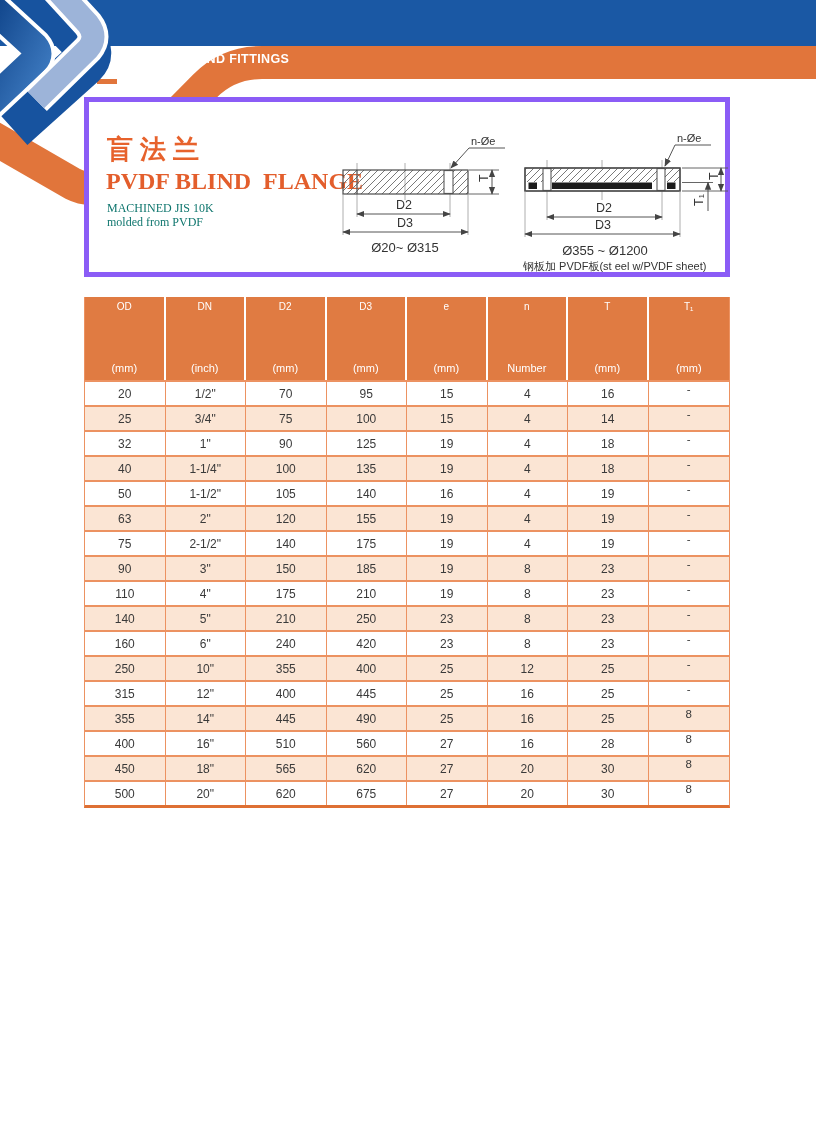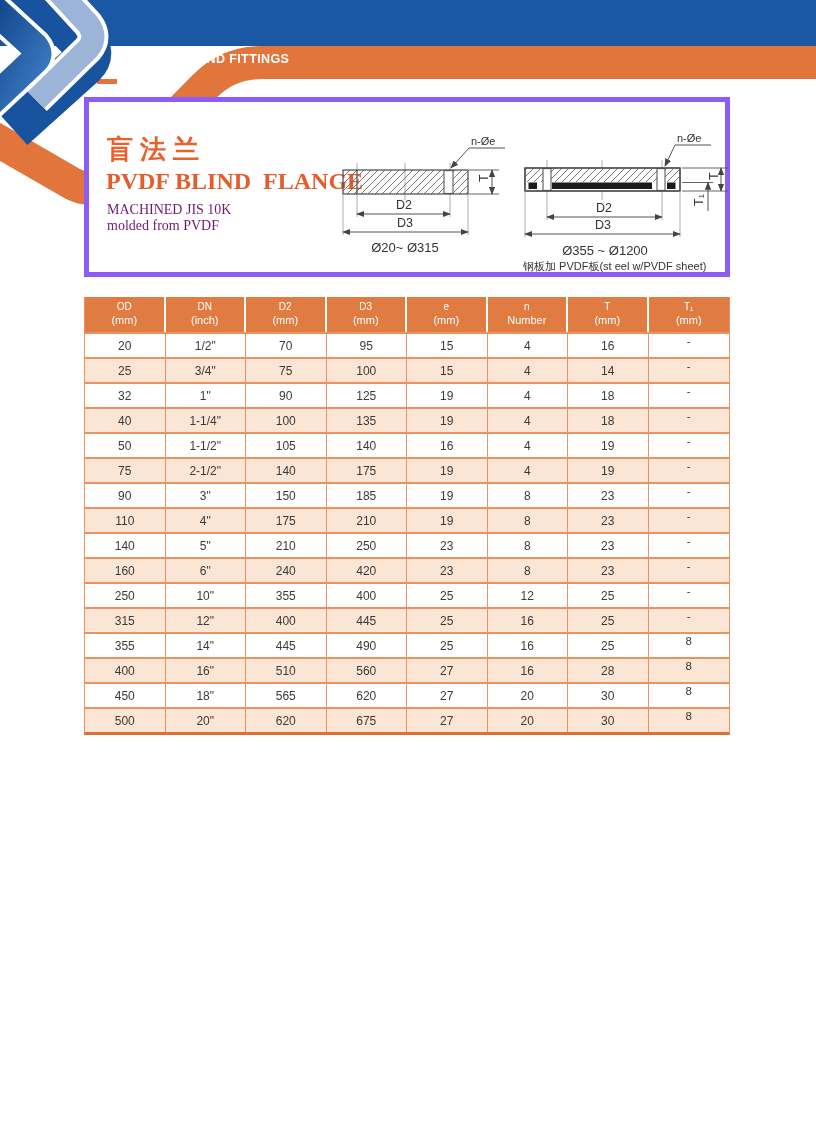--- a/index.html
+++ b/index.html
@@ -11,34 +11,34 @@
   .banner-title{position:absolute;left:116px;top:52px;color:#ffffff;font-size:12.5px;
         font-weight:bold;letter-spacing:0.4px;}
 
   
   .info-box{position:absolute;left:84px;top:97px;width:646px;height:180px;
         border:5px solid #8b5cf6;background:#ffffff;box-sizing:border-box;}
   .title-zh{position:absolute;left:18px;top:30px;font-size:26px;font-weight:bold;
         color:#e7622c;letter-spacing:7px;}
   .title-en{position:absolute;left:17px;top:66px;font-size:24px;font-weight:bold;
         color:#e35e2c;font-family:"Liberation Serif", serif;white-space:pre;}
-  .subtitle{position:absolute;left:18px;top:100px;font-size:14px;line-height:1.14;
-        color:#701a75;font-family:"Liberation Serif", serif;}
+  .subtitle{position:absolute;left:18px;top:100px;font-size:12px;line-height:1.14;
+        color:#0f766e;font-family:"Liberation Serif", serif;}
   .drawing-svg{position:absolute;left:0;top:0;width:644px;height:178px;}
 
   
   .table-wrap{position:absolute;left:84px;top:297px;width:646px;
         border-left:1.5px solid #ec9261;border-right:1.5px solid #ec9261;
         border-bottom:3px solid #de7034;box-sizing:border-box;}
   table{width:100%;border-spacing:0;table-layout:fixed;}
   thead th{background:#e07b42;color:#ffffff;font-weight:normal;font-size:11px;
         padding:4px 0 5px 0;border-right:2px solid #ffffff;line-height:1.25;}
   thead th:last-child{border-right:none;}
   thead .h1{font-size:10px;}
-  thead .h2{font-size:11px;}
+  thead .h2{font-size:11px;margin-top:48px;}
   tbody td{height:23px;text-align:center;font-size:12px;color:#3a3a3a;
         border-right:1.5px solid #ec9261;border-top:2px solid #ec9261;padding:0;}
   tbody td:last-child{border-right:none;}
   tbody tr:nth-child(even) td{background:#fbe5d4;}
   tbody .t1val{position:relative;top:-5px;font-size:11.5px;display:inline-block;}
 
   .page-number{position:absolute;left:45px;top:1090px;font-size:17px;color:#4a4a4a;}
 
   
   .dwg-label{font-size:12.5px;fill:#333333;font-family:"Liberation Sans", sans-serif;}
@@ -242,20 +242,30 @@
             <td><span>50</span></td>
             <td><span>1-1/2"</span></td>
             <td><span>105</span></td>
             <td><span>140</span></td>
             <td><span>16</span></td>
             <td><span>4</span></td>
             <td><span>19</span></td>
             <td><span class="t1val">-</span></td>
           </tr>
           <tr>
+            <td><span>63</span></td>
+            <td><span>2"</span></td>
+            <td><span>120</span></td>
+            <td><span>155</span></td>
+            <td><span>19</span></td>
+            <td><span>4</span></td>
+            <td><span>19</span></td>
+            <td><span class="t1val">-</span></td>
+          </tr>
+          <tr>
             <td><span>75</span></td>
             <td><span>2-1/2"</span></td>
             <td><span>140</span></td>
             <td><span>175</span></td>
             <td><span>19</span></td>
             <td><span>4</span></td>
             <td><span>19</span></td>
             <td><span class="t1val">-</span></td>
           </tr>
           <tr>

